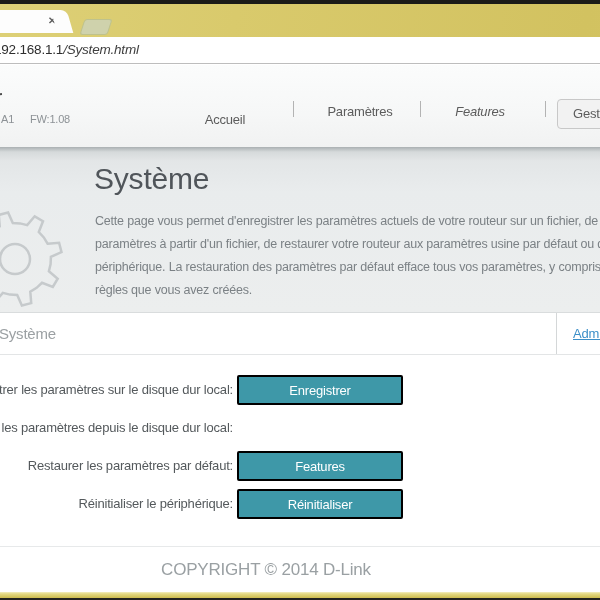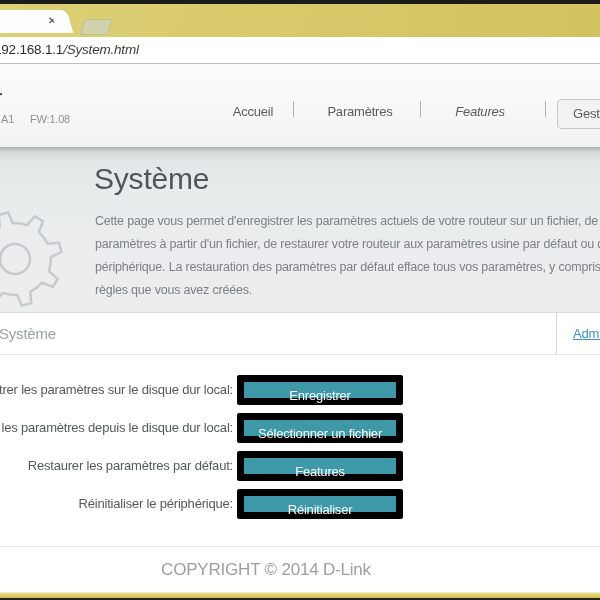--- a/index.html
+++ b/index.html
@@ -26,21 +26,21 @@
   .url-host{color:#2e2e2e;}
   .url-path{color:#404040;font-style:italic;}
 
   
   .site-header{left:0;top:65px;width:1000px;height:82px;
     background:linear-gradient(180deg,#fbfcfc 0%,#f6f7f7 60%,#f1f2f2 100%);}
   .logo-mark{left:152px;top:92px;}
   .fw-line{left:166px;top:113px;font-size:11px;color:#8d9296;white-space:nowrap;}
   .fw-line .fw{margin-left:16px;}
   .nav-item{top:104px;width:110px;text-align:center;font-size:13px;color:#5c5c5c;cursor:pointer;}
-  .nav-accueil{left:363px;}
+  .nav-accueil{left:335px;margin-top:8px;}
   .nav-parametres{left:470px;}
   .nav-features{left:590px;font-style:italic;}
   .nav-divider{top:101px;width:1px;height:16px;background:#b3b3b3;}
   .nd1{left:458px;} .nd2{left:585px;} .nd3{left:710px;}
   .nav-active{left:722px;top:99px;width:80px;height:28px;background:#f2f2f2;
     border:1px solid #c8c8c8;border-radius:4px;font-size:13px;color:#5c5c5c;
     line-height:28px;padding-left:15px;cursor:pointer;}
 
   
   .hero{left:0;top:147px;width:1000px;height:165px;
@@ -55,21 +55,21 @@
   .subbar-title{position:absolute;left:164px;top:0;height:41px;line-height:41px;
     font-size:15px;color:#9ba0a3;}
   .admin-tab{position:absolute;left:721px;top:0;width:279px;height:41px;
     border-left:1px solid #d4d7d8;background:#fff;}
   .admin-link{position:absolute;left:16px;top:0;height:41px;line-height:41px;
     font-size:13px;color:#3c8fc8;text-decoration:underline;cursor:pointer;white-space:nowrap;}
 
   
   .row-label{left:58px;width:340px;height:30px;line-height:30px;text-align:right;
     font-size:13px;color:#54595c;white-space:nowrap;}
-  .btn{left:402px;width:166px;height:30px;background:#3e98a8;border:7px solid #000000;
+  .btn{left:402px;width:166px;height:30px;background:#3e98a8;border:2px solid #000000;
     border-radius:2px;color:#fff;font-size:13px;text-align:center;line-height:28px;
     box-sizing:border-box;cursor:pointer;}
   .r1{top:375px;} .r2{top:413px;} .r3{top:451px;} .r4{top:489px;}
 
   
   .footer-divider{left:0;top:546px;width:1000px;height:1px;background:#e7e9ea;}
   .copyright{left:281px;top:560px;width:300px;text-align:center;font-size:17px;color:#9aa0a3;}
   .bottom-gold{left:0;top:592px;width:1000px;height:6px;
     background:linear-gradient(180deg,#f3eec0 0%,#e5da85 30%,#cdbc4e 100%);}
   .bottom-dark{left:0;top:598px;width:1000px;height:2px;background:#23231f;}
@@ -122,21 +122,20 @@
       <div class="subbar-title">Système</div>
       <div class="admin-tab">
         <span class="admin-link">Administration</span>
       </div>
     </div>
 
     <div class="abs row-label r1">Enregistrer les paramètres sur le disque dur local:</div>
     <div class="abs btn r1">Enregistrer</div>
 
     <div class="abs row-label r2">Charger les paramètres depuis le disque dur local:</div>
-    <div class="abs btn r2">Sélectionner un fichier</div>
 
     <div class="abs row-label r3">Restaurer les paramètres par défaut:</div>
     <div class="abs btn r3">Features</div>
 
     <div class="abs row-label r4">Réinitialiser le périphérique:</div>
     <div class="abs btn r4">Réinitialiser</div>
 
     <div class="abs footer-divider"></div>
     <div class="abs copyright">COPYRIGHT © 2014 D-Link</div>
     <div class="abs bottom-gold"></div>

